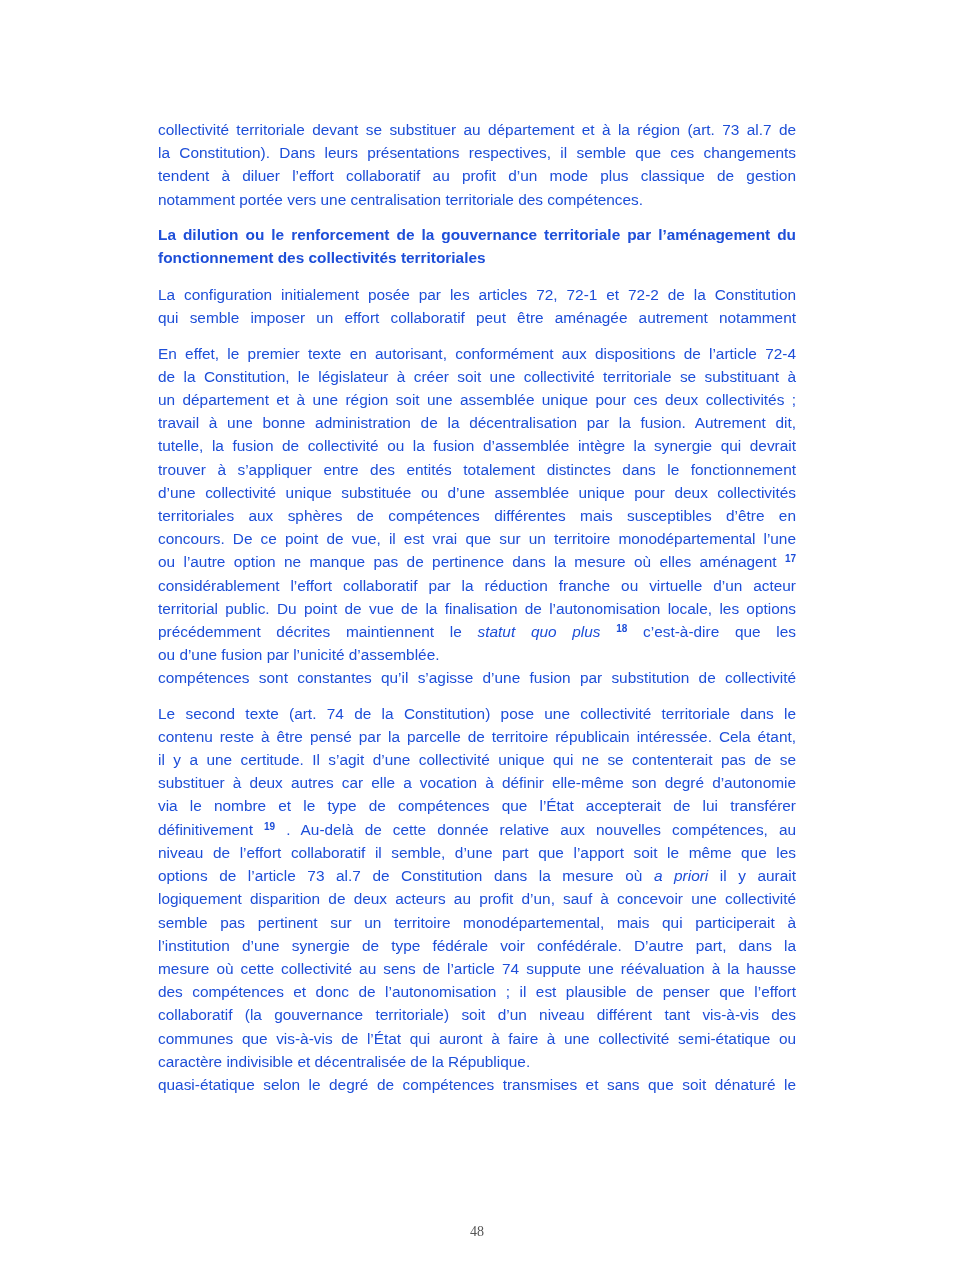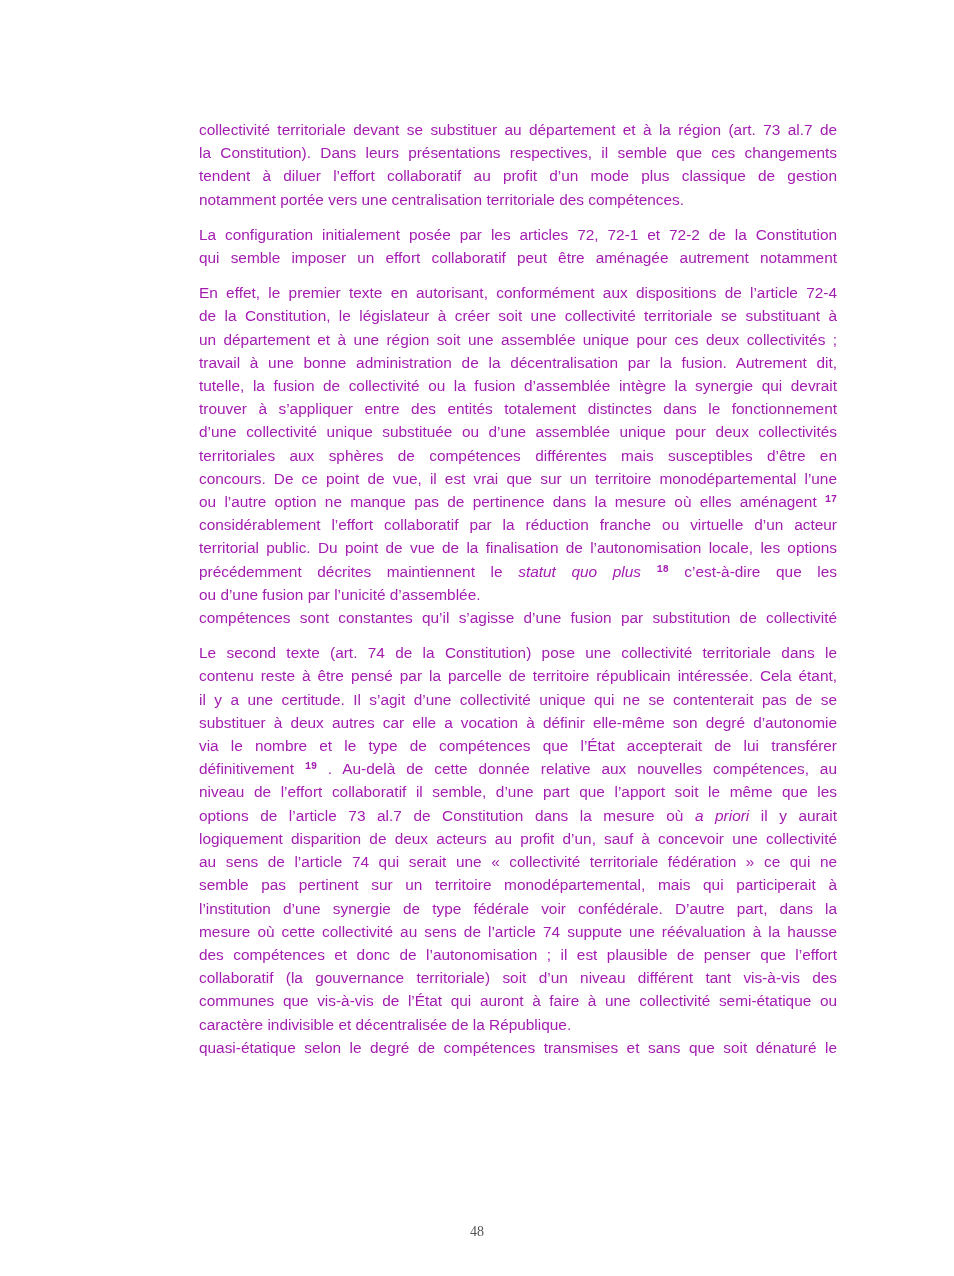--- a/index.html
+++ b/index.html
@@ -1,46 +1,49 @@
 <!DOCTYPE html>
 <html><head>
   <meta charset="utf-8">
   <style>
     html, body { margin: 0; padding: 0; background: #ffffff; }
     body { width: 954px; height: 1276px; position: relative; overflow: hidden; }
     .page {
       position: absolute; left: 158px; top: 118px; width: 638px;
       font-family: "Liberation Sans", sans-serif;
-      font-size: 15.4px; line-height: 23.2px; color: #a21caf;
+      font-size: 15.4px; line-height: 23.2px; color: #1d4ed8;
       text-align: justify;
-      margin-left: 41px;
     }
     p { margin: 0 0 12px 0; }
     .heading { font-weight: bold; text-align: justify; margin-bottom: 14px; }
     .line { display: block; text-align-last: justify; white-space: nowrap; }
     .line.last { text-align-last: left; }
-    sup { font-size: 10px; font-weight: bold; line-height: 0; vertical-align: 0.55em; font-family: Liberation Mono, monospace; }
+    sup { font-size: 10px; font-weight: bold; line-height: 0; vertical-align: 0.55em; }
     em { font-style: italic; }
     .page-number {
       position: absolute; left: 0; width: 954px; top: 1224px; text-align: center;
       font-family: "Liberation Serif", serif; font-size: 14px; color: #555555;
     }
   </style>
 </head>
 <body>
 
 <div class="page">
 
   <p>
     <span class="line">collectivité territoriale devant se substituer au département et à la région (art. 73 al.7 de</span>
     <span class="line">la Constitution). Dans leurs présentations respectives, il semble que ces changements</span>
     <span class="line">tendent à diluer l’effort collaboratif au profit d’un mode plus classique de gestion</span>
     <span class="line last">notamment portée vers une centralisation territoriale des compétences.</span>
   </p>
 
+  <p class="heading">
+    <span class="line">La dilution ou le renforcement de la gouvernance territoriale par l’aménagement du</span>
+    <span class="line last">fonctionnement des collectivités territoriales</span>
+  </p>
 
   <p>
     <span class="line">La configuration initialement posée par les articles 72, 72-1 et 72-2 de la Constitution</span>
     <span class="line">qui semble imposer un effort collaboratif peut être aménagée autrement notamment</span>
   </p>
 
   <p>
     <span class="line">En effet, le premier texte en autorisant, conformément aux dispositions de l’article 72-4</span>
     <span class="line">de la Constitution, le législateur à créer soit une collectivité territoriale se substituant à</span>
     <span class="line">un département et à une région soit une assemblée unique pour ces deux collectivités ;</span>
@@ -61,21 +64,20 @@
   <p>
     <span class="line">Le second texte (art. 74 de la Constitution) pose une collectivité territoriale dans le</span>
     <span class="line">contenu reste à être pensé par la parcelle de territoire républicain intéressée. Cela étant,</span>
     <span class="line">il y a une certitude. Il s’agit d’une collectivité unique qui ne se contenterait pas de se</span>
     <span class="line">substituer à deux autres car elle a vocation à définir elle-même son degré d’autonomie</span>
     <span class="line">via le nombre et le type de compétences que l’État accepterait de lui transférer</span>
     <span class="line"><span>définitivement</span> <sup>19</sup> <span>. Au-delà de cette donnée relative aux nouvelles compétences, au</span></span>
     <span class="line">niveau de l’effort collaboratif il semble, d’une part que l’apport soit le même que les</span>
     <span class="line"><span>options de l’article 73 al.7 de Constitution dans la mesure où</span> <em>a priori</em> <span>il y aurait</span></span>
     <span class="line">logiquement disparition de deux acteurs au profit d’un, sauf à concevoir une collectivité</span>
-    <span class="line">au sens de l’article 74 qui serait une « collectivité territoriale fédération » ce qui ne</span>
     <span class="line">semble pas pertinent sur un territoire monodépartemental, mais qui participerait à</span>
     <span class="line">l’institution d’une synergie de type fédérale voir confédérale. D’autre part, dans la</span>
     <span class="line">mesure où cette collectivité au sens de l’article 74 suppute une réévaluation à la hausse</span>
     <span class="line">des compétences et donc de l’autonomisation ; il est plausible de penser que l’effort</span>
     <span class="line">collaboratif (la gouvernance territoriale) soit d’un niveau différent tant vis-à-vis des</span>
     <span class="line">communes que vis-à-vis de l’État qui auront à faire à une collectivité semi-étatique ou</span>
     <span class="line last">caractère indivisible et décentralisée de la République.</span>
     <span class="line">quasi-étatique selon le degré de compétences transmises et sans que soit dénaturé le</span>
   </p>
 </div>

